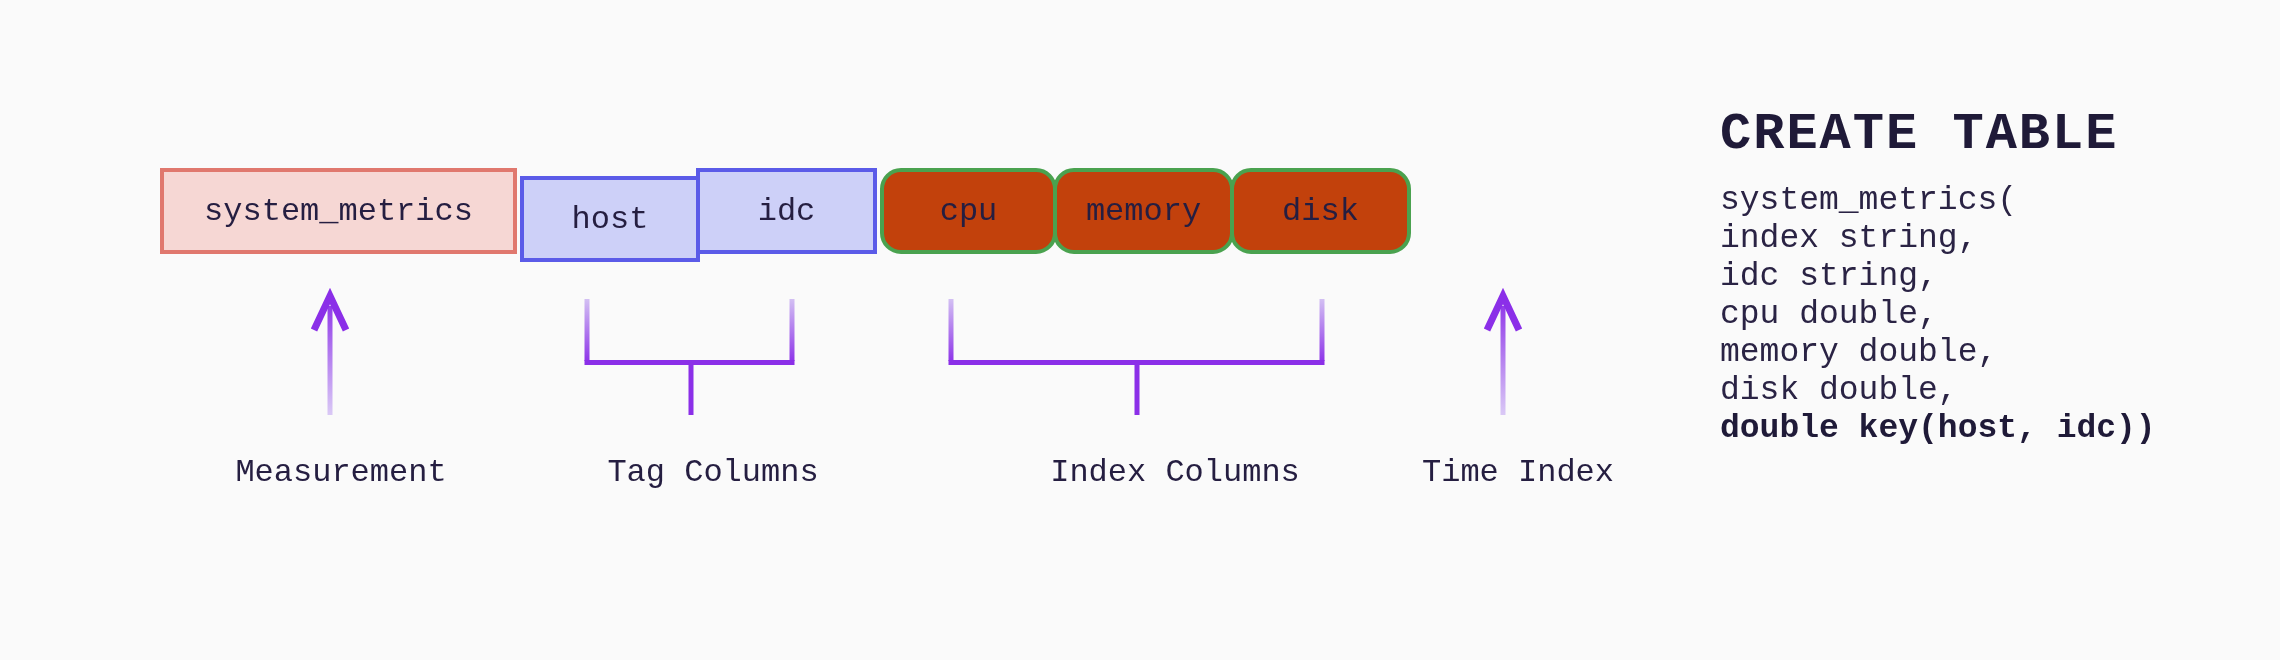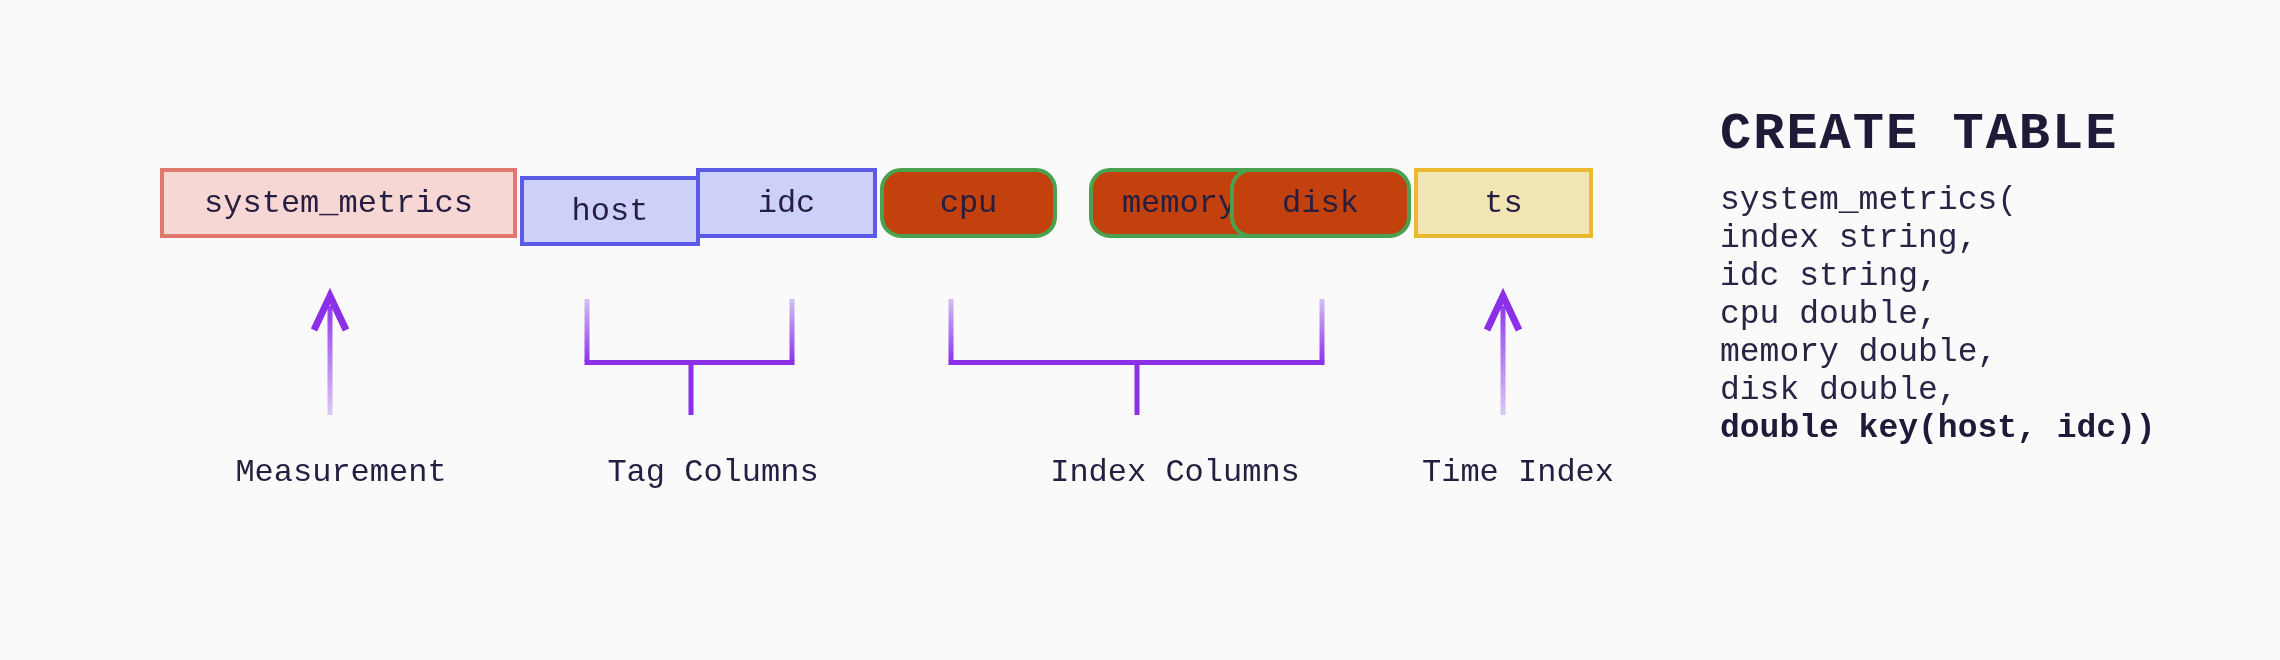--- a/index.html
+++ b/index.html
@@ -11,21 +11,21 @@
     width: 2280px;
     height: 660px;
     background: #fafafa;
     overflow: hidden;
     font-family: "Liberation Mono", "DejaVu Sans Mono", monospace;
     color: #251e41;
   }
   .box {
     position: absolute;
     top: 168px;
-    height: 70px;
+    height: 86px;
     box-sizing: border-box;
     border-style: solid;
     border-width: 4px;
     display: flex;
     align-items: center;
     justify-content: center;
     font-size: 32px;
     letter-spacing: 0px;
     white-space: nowrap;
   }
@@ -77,23 +77,22 @@
 </style>
 </head>
 <body>
 
 <div id="stage">
 
   <div class="box box-measurement" style="left:160px;  width:357px;">system_metrics</div>
   <div class="box box-tag" style="left:520px;  width:180px;margin-top:8px;">host</div>
   <div class="box box-tag" style="left:696px;  width:181px;">idc</div>
   <div class="box box-field" style="left:880px;  width:177px;">cpu</div>
-  <div class="box box-field" style="left:1089px; width:181px;">memory</div>
+  <div class="box box-field" style="left:1053px; width:181px;">memory</div>
   <div class="box box-field" style="left:1230px; width:181px;text-align:center;">disk</div>
-  <div class="box box-time" style="left:1414px; width:179px;">ts</div>
 
   <svg id="connector-overlay" viewBox="0 0 2280 660" xmlns="http://www.w3.org/2000/svg">
     <defs>
       <linearGradient id="gradDown" x1="0" y1="296" x2="0" y2="418" gradientUnits="userSpaceOnUse">
         <stop offset="0" stop-color="#8b2fe8"></stop>
         <stop offset="1" stop-color="#dccdf6"></stop>
       </linearGradient>
       <linearGradient id="gradUp" x1="0" y1="298" x2="0" y2="364" gradientUnits="userSpaceOnUse">
         <stop offset="0" stop-color="#d4c2f3"></stop>
         <stop offset="1" stop-color="#8b2fe8"></stop>

